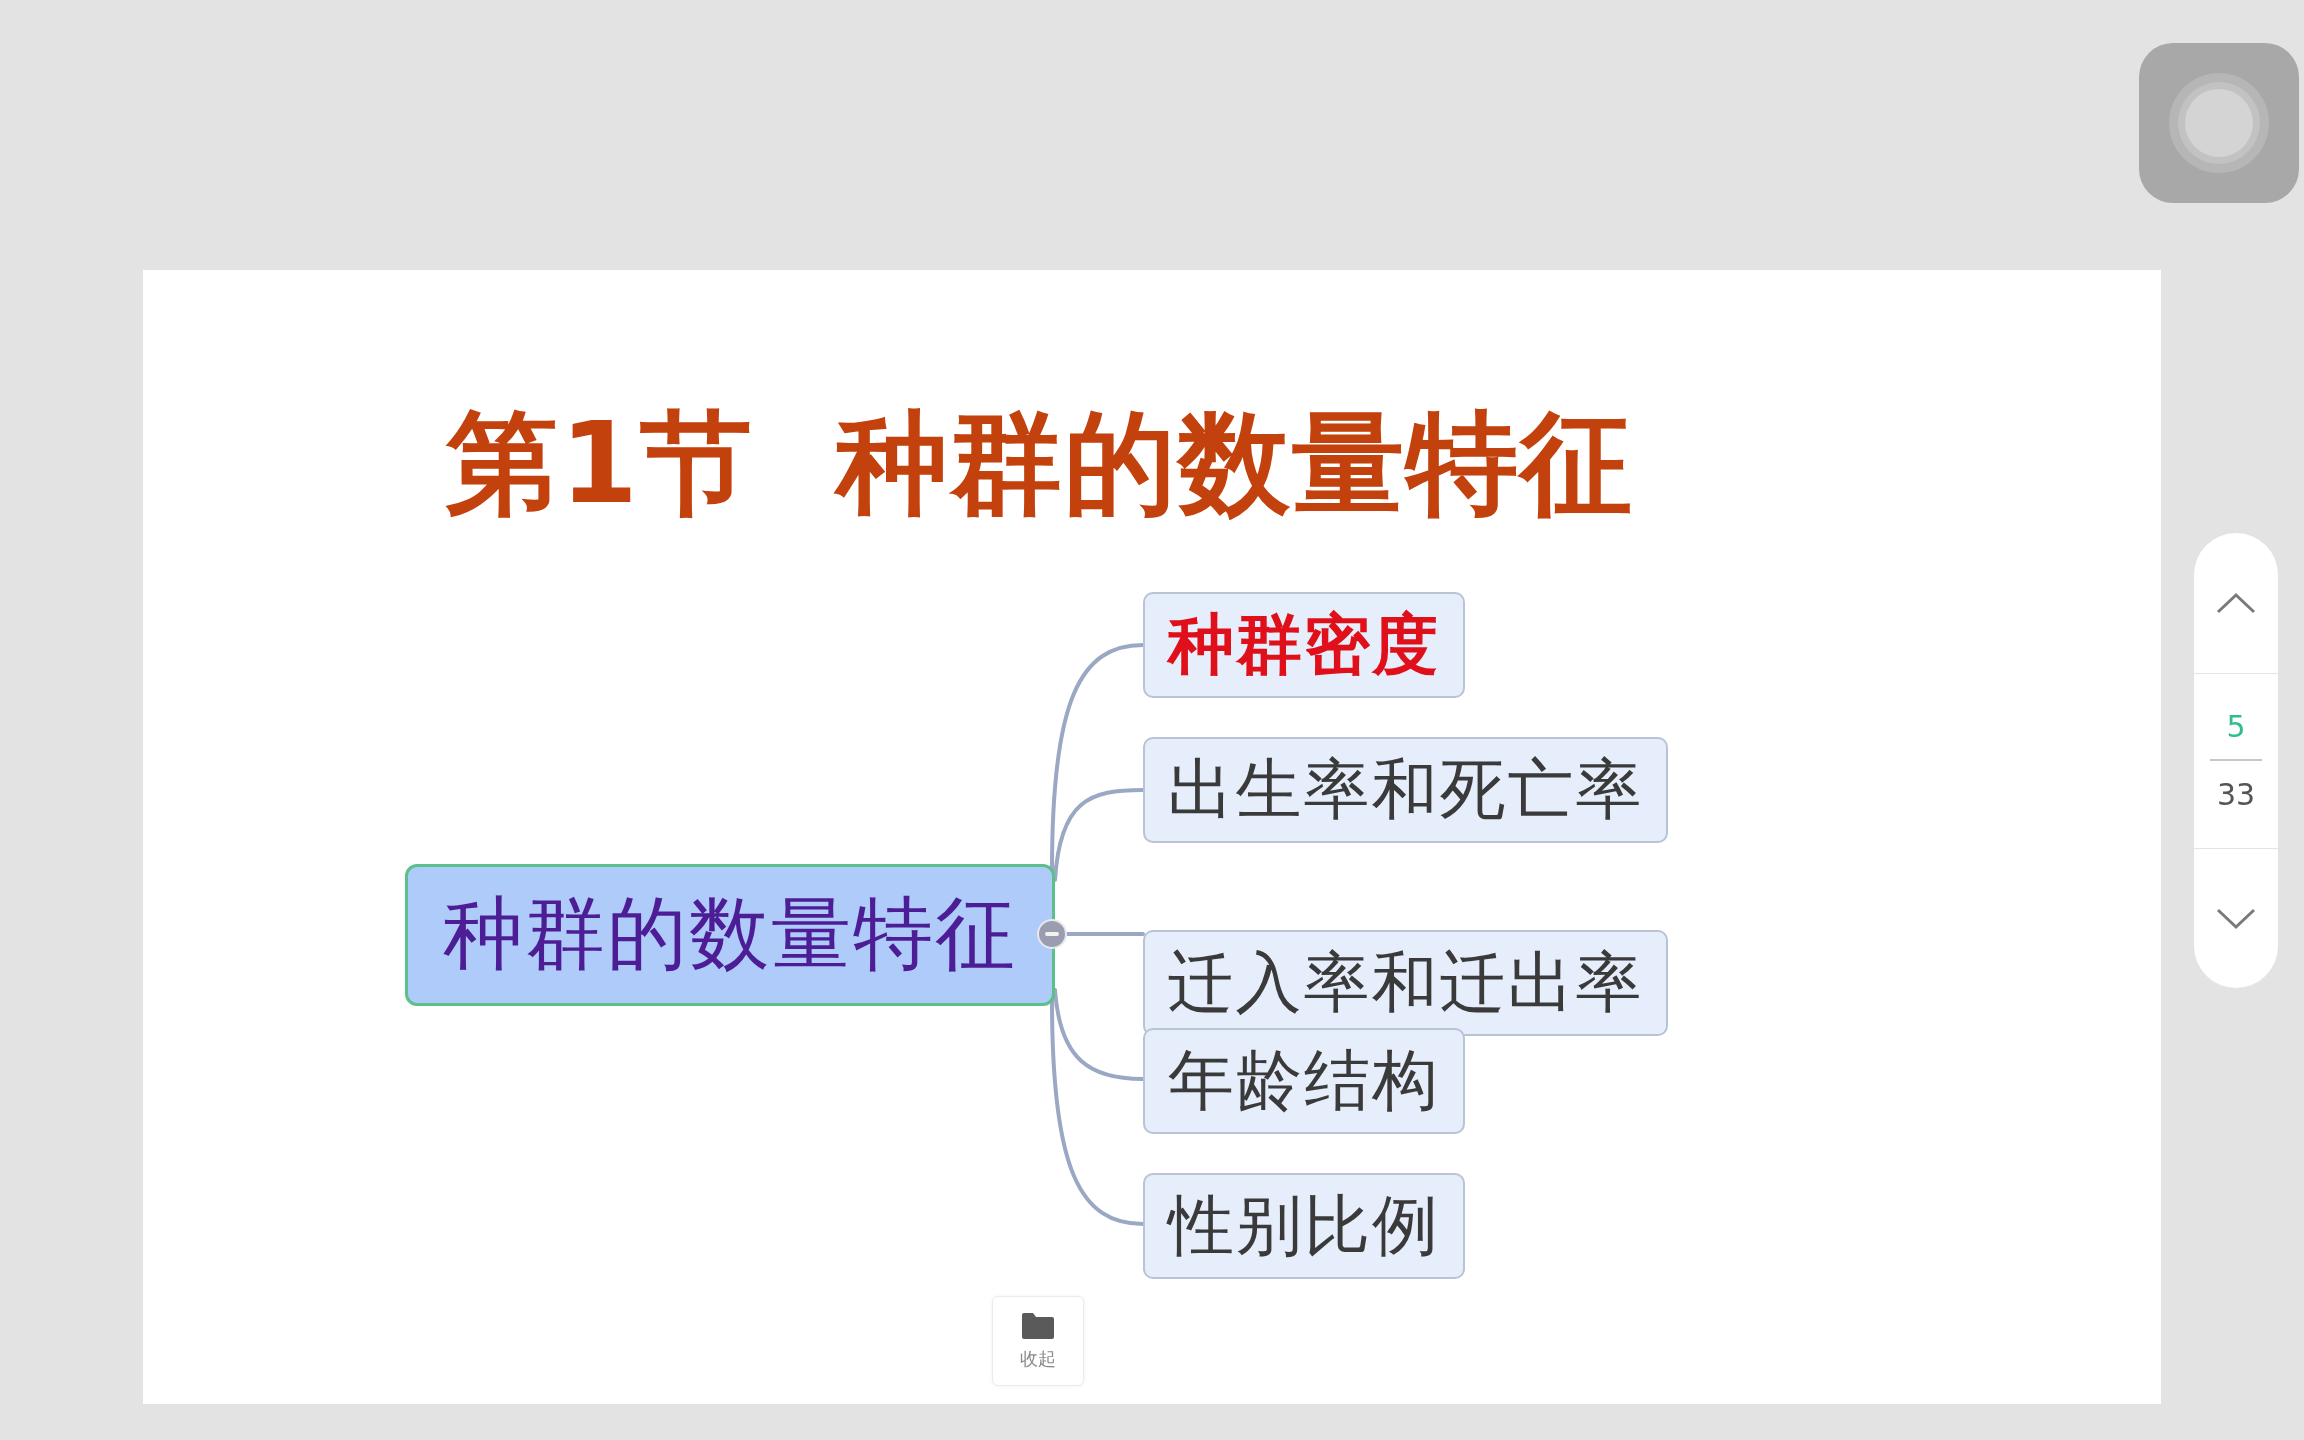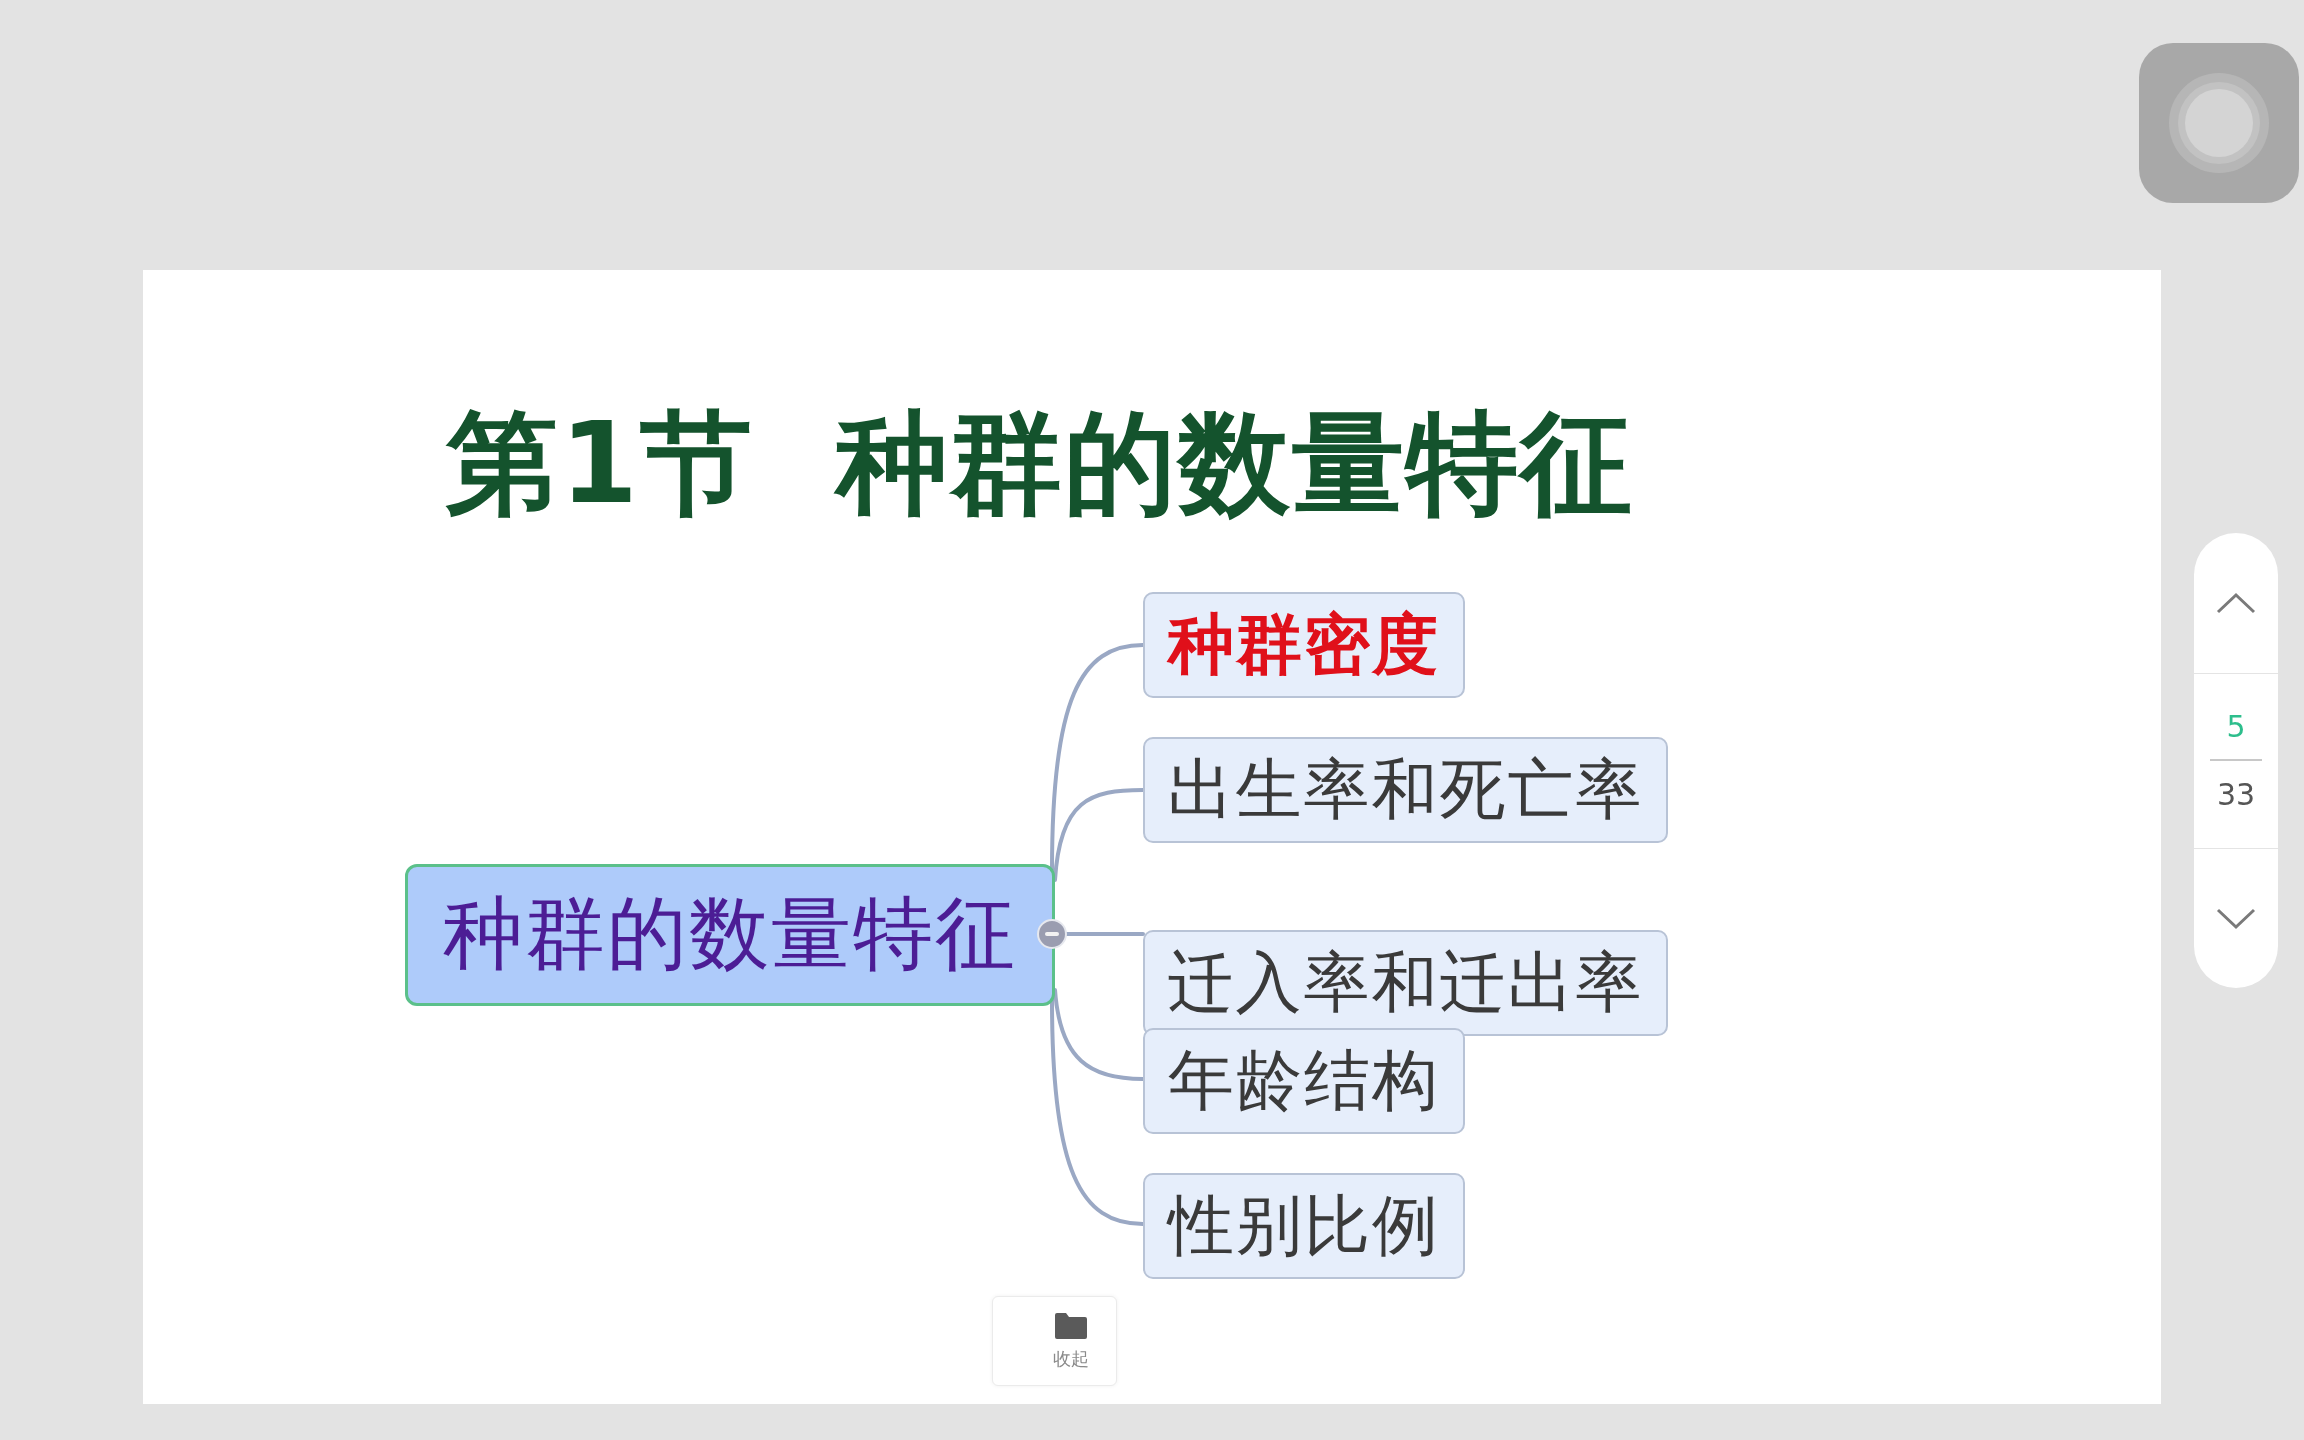--- a/index.html
+++ b/index.html
@@ -26,21 +26,21 @@
     background: #FFFFFF;
   }
   .slide-title {
     position: absolute;
     left: 0;
     top: 388px;
     width: 2080px;
     text-align: center;
     font-size: 112px;
     font-weight: bold;
-    color: #14532d;
+    color: #c2410c;
     letter-spacing: 2px;
     line-height: 150px;
     white-space: pre;
   }
   .connectors {
     position: absolute;
     left: 0;
     top: 0;
     width: 2304px;
     height: 1440px;
@@ -107,21 +107,20 @@
     width: 90px;
     height: 88px;
     background: #FFFFFF;
     border: 1px solid #EBEBEB;
     border-radius: 6px;
     box-shadow: 0 0 4px rgba(0,0,0,0.06);
     display: flex;
     flex-direction: column;
     align-items: center;
     justify-content: center;
-    padding-left: 33px;
   }
   .collapse-tab .label {
     font-size: 18px;
     color: #8A8A8A;
     margin-top: 6px;
   }
   .assistive-touch {
     position: absolute;
     left: 2139px;
     top: 43px;

